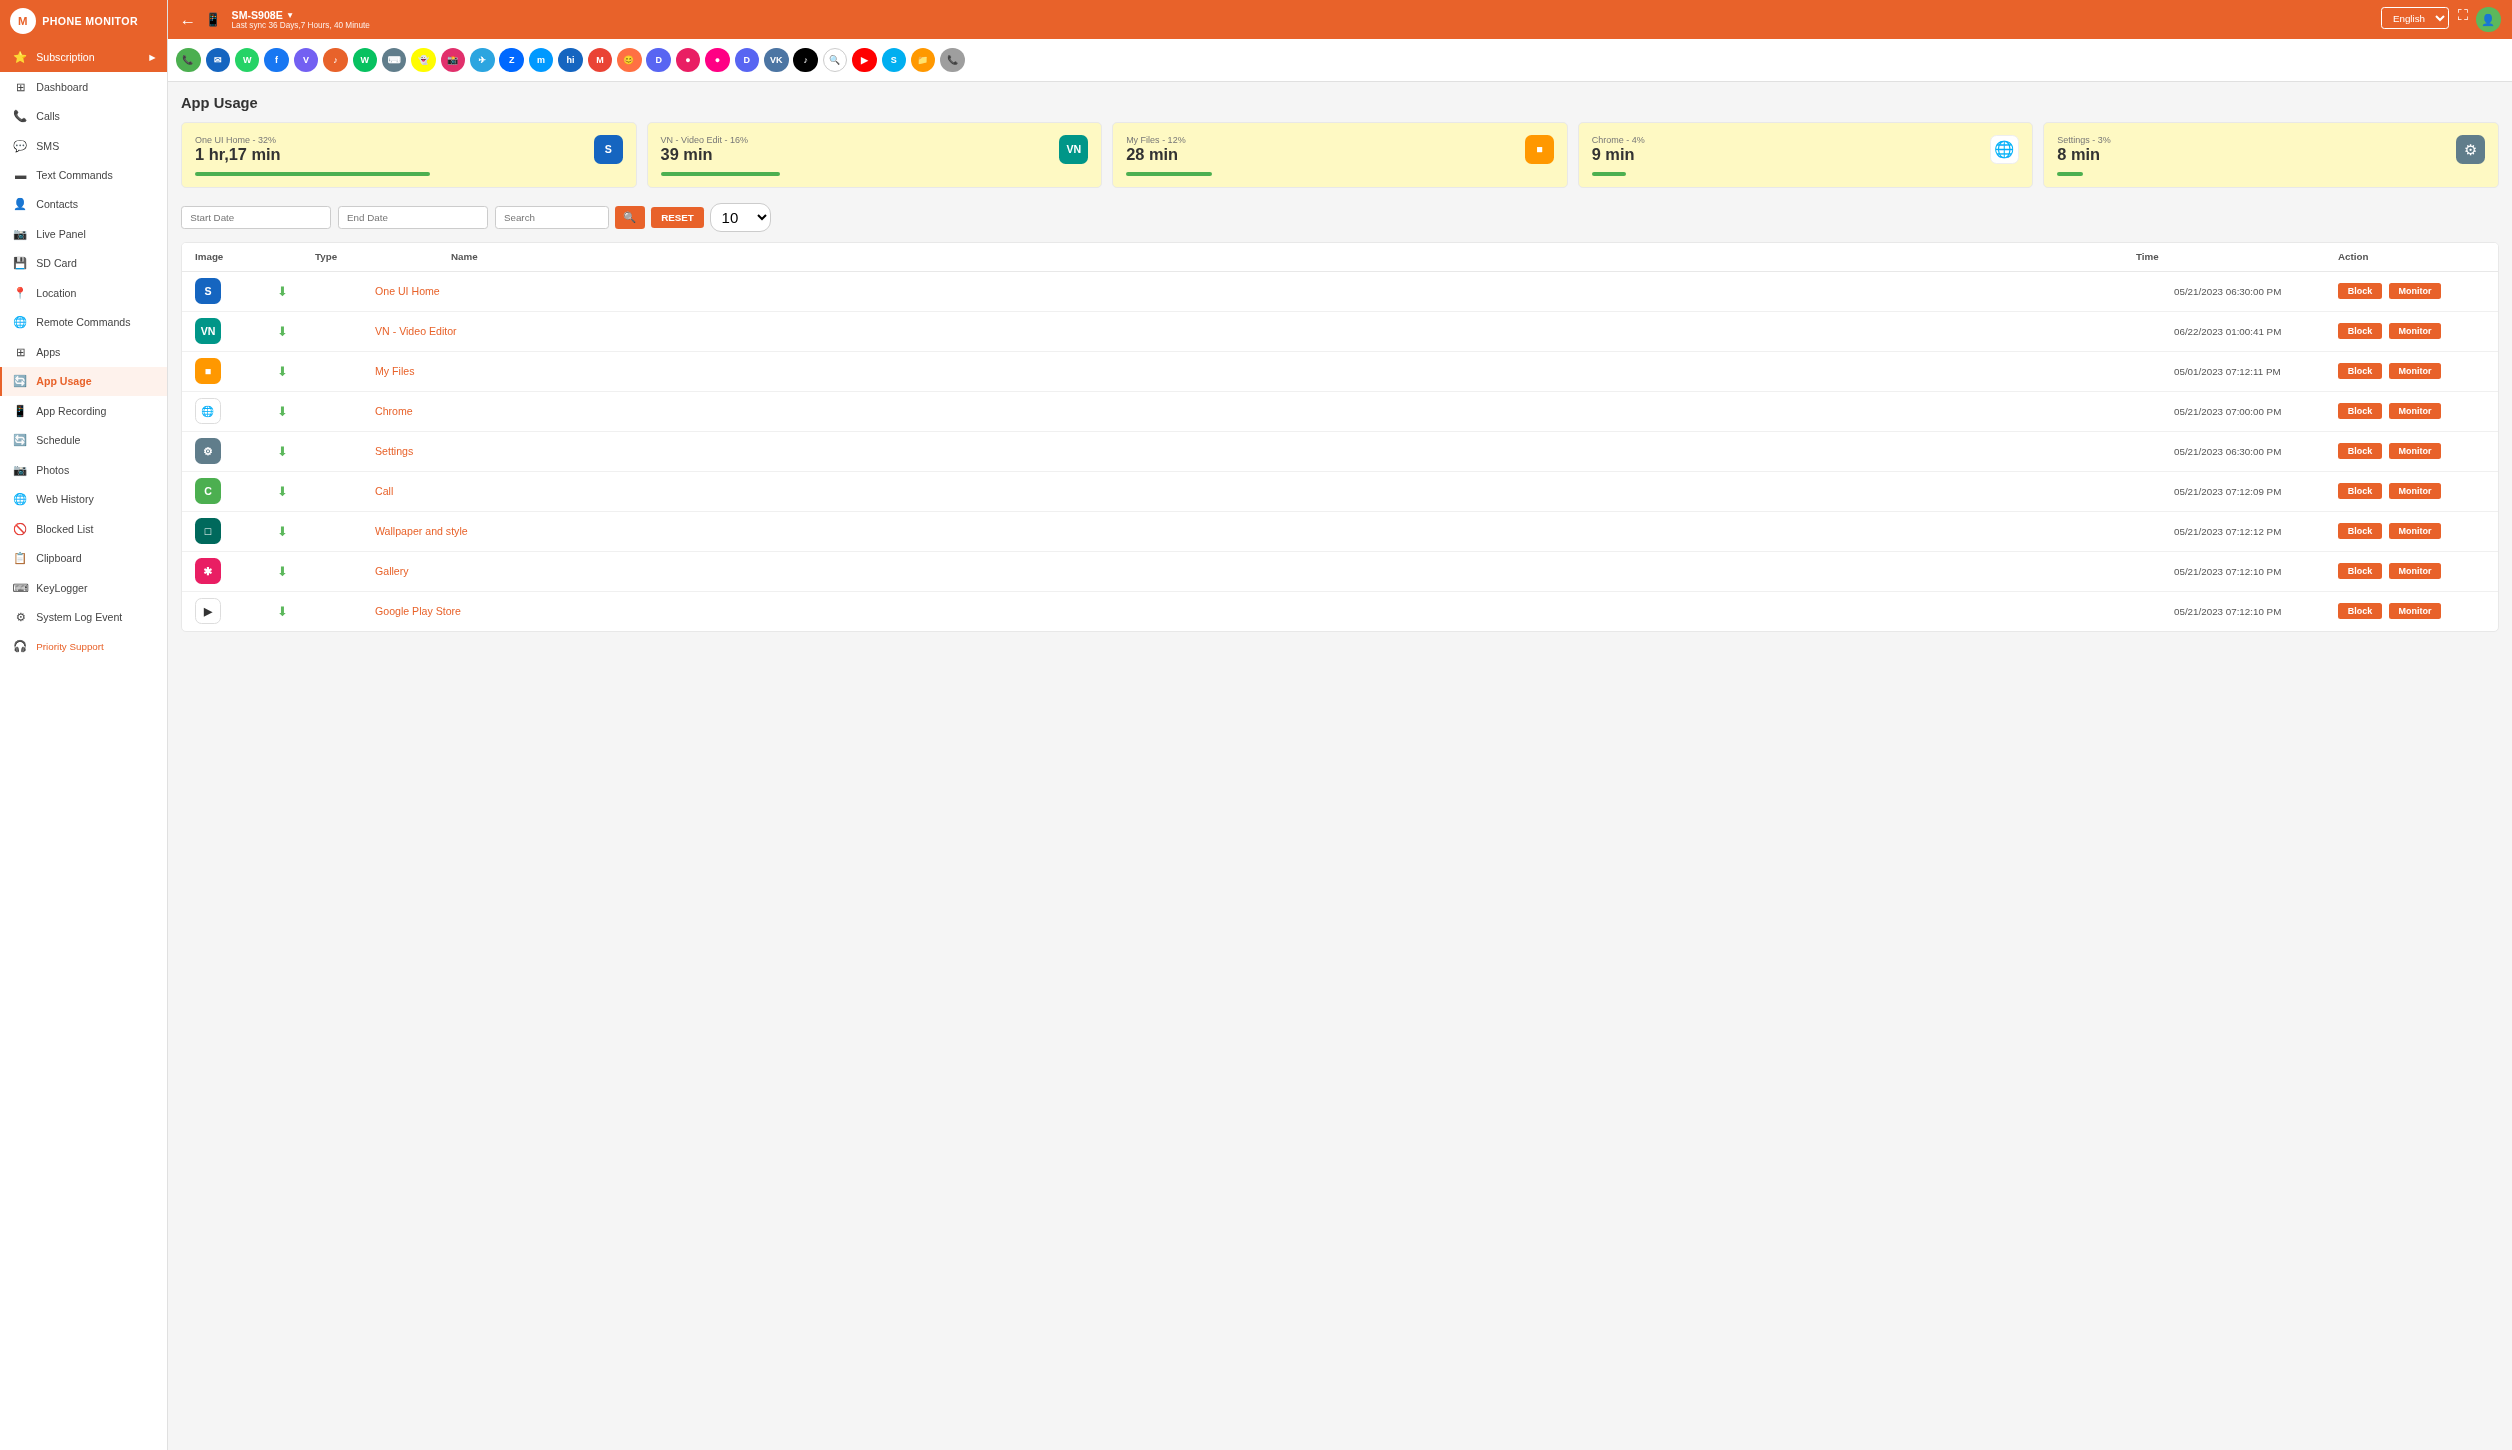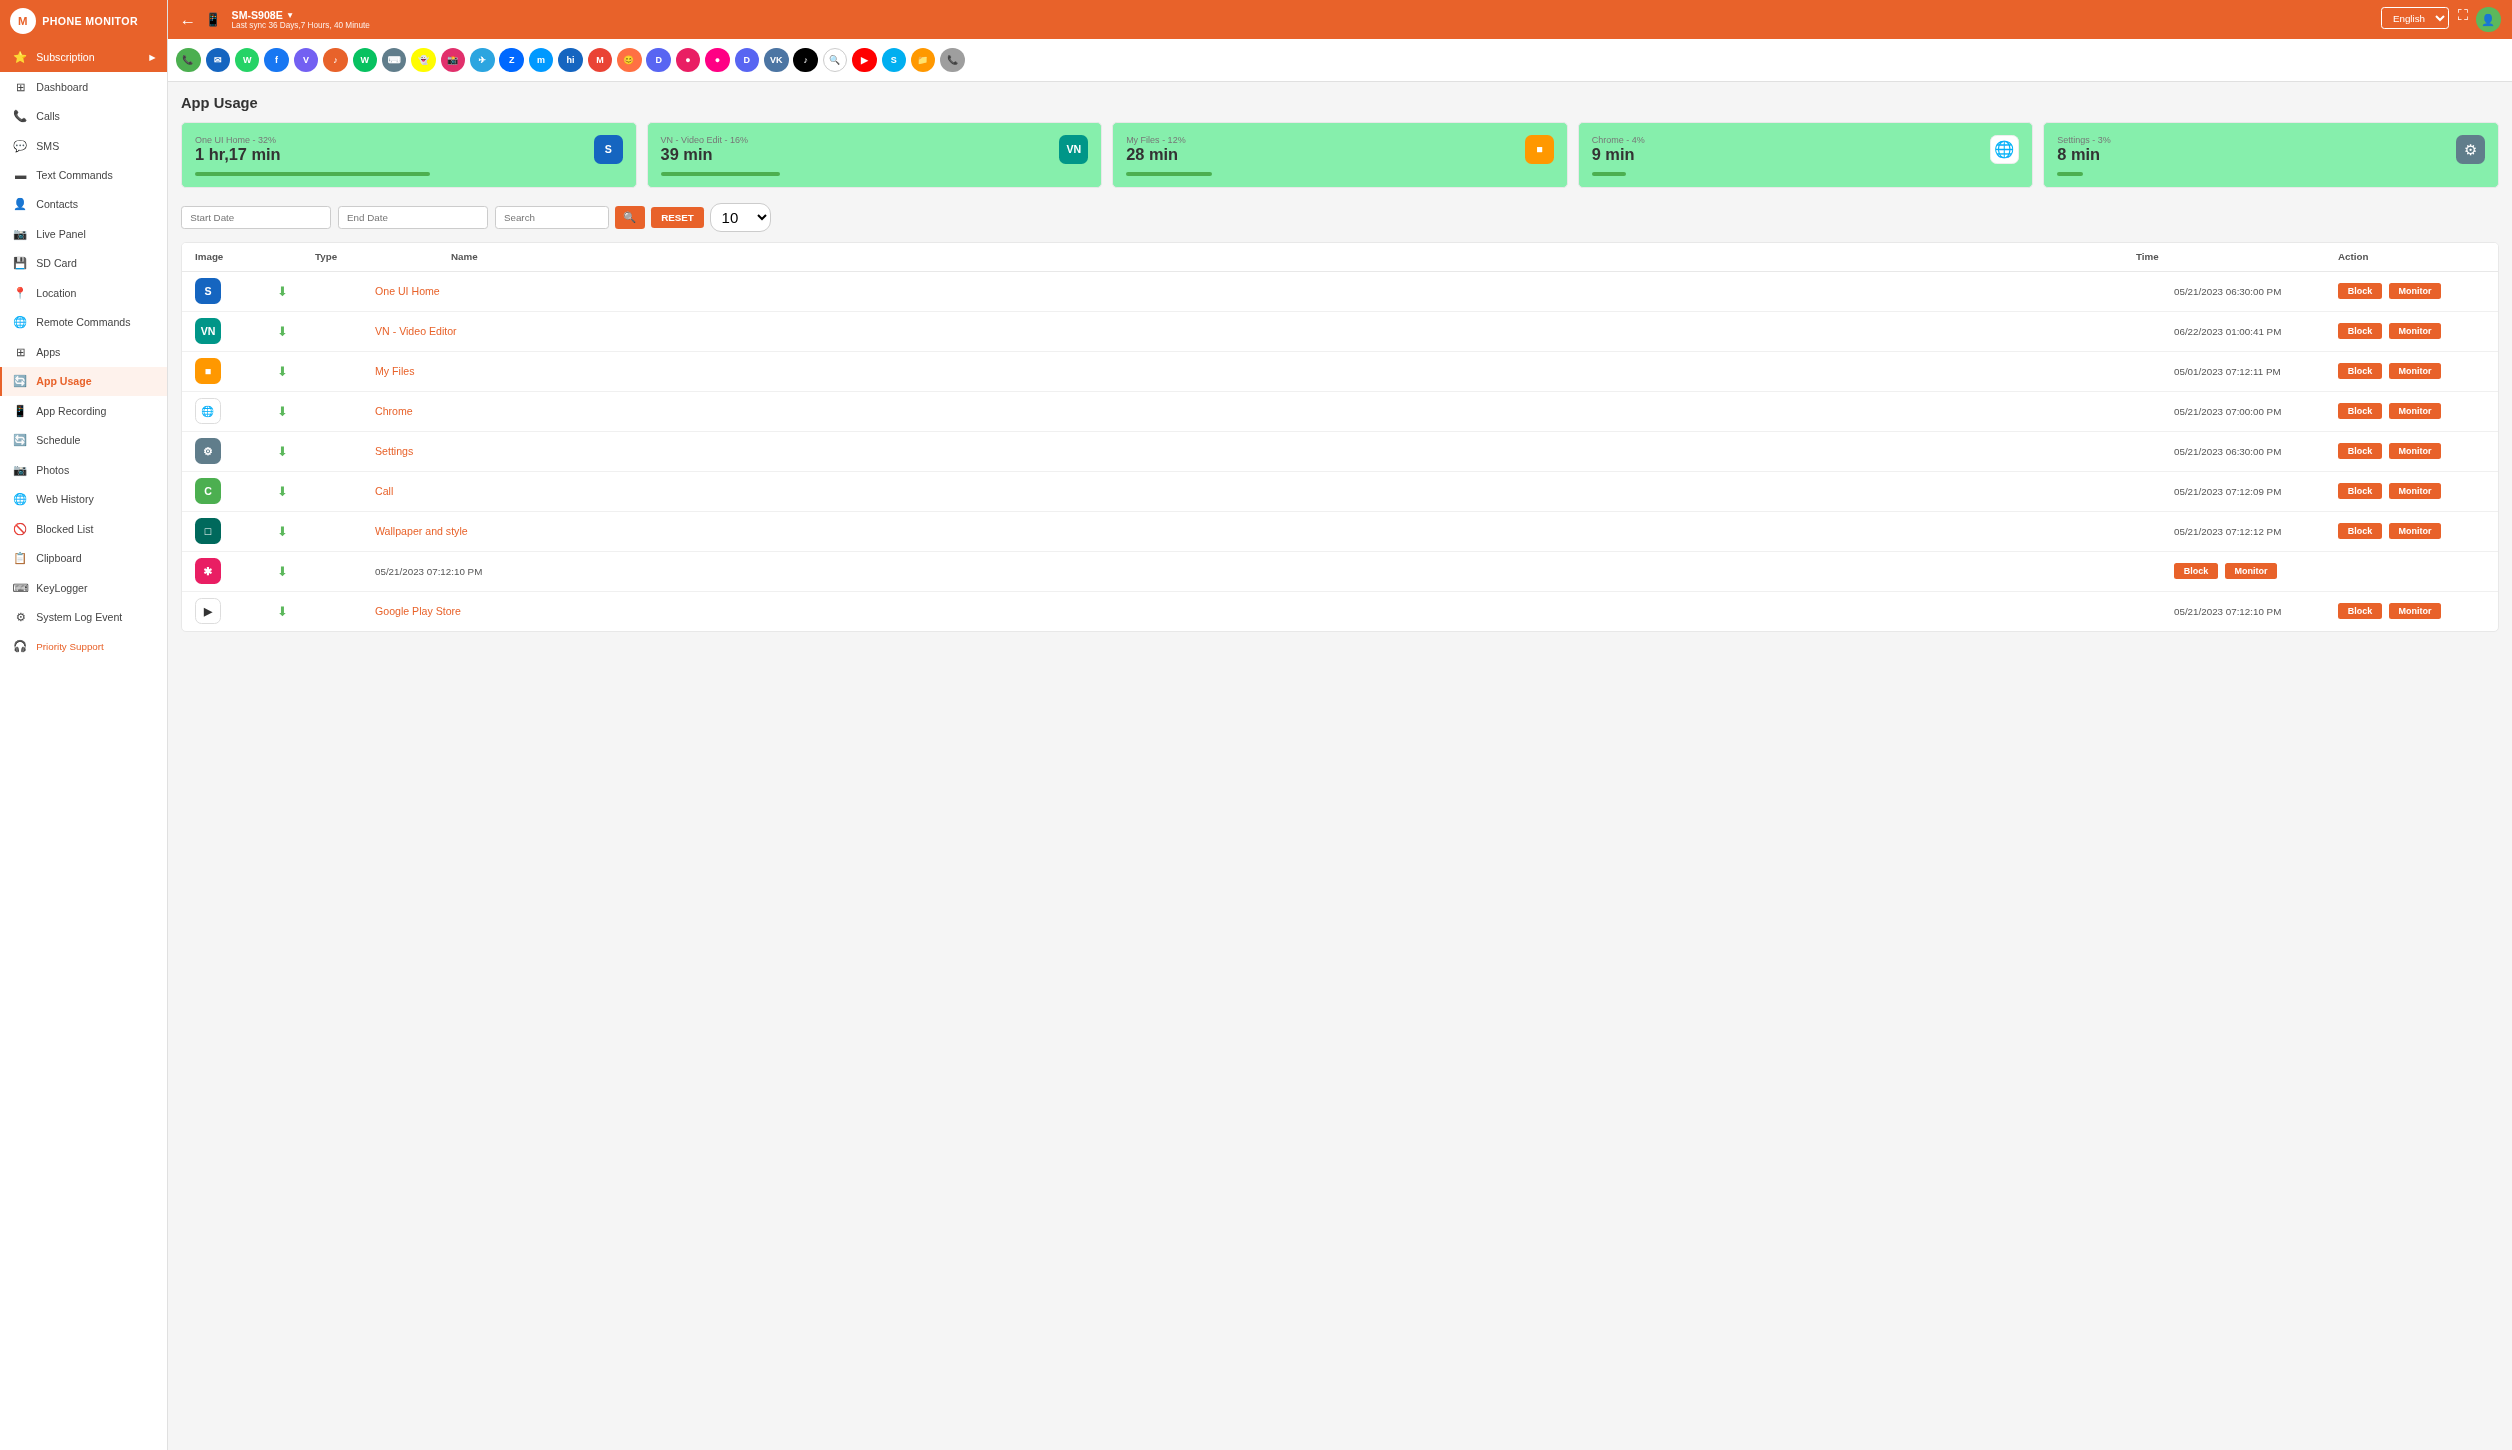--- a/index.html
+++ b/index.html
@@ -33,21 +33,21 @@
     
     .app-icons-bar { background: #fff; border-bottom: 0.8px solid #e0e0e0; display: flex; align-items: center; padding: 4.9px 8.2px; gap: 4.9px; overflow-x: auto; flex-shrink: 0; height: 43px; }
     .app-icon-btn { width: 24.5px; height: 24.5px; border-radius: 50%; display: flex; align-items: center; justify-content: center; cursor: pointer; font-size: 11.4px; flex-shrink: 0; }
 
     
     .content { flex: 1; overflow-y: auto; padding: 13px; }
     .page-title { font-size: 14.7px; font-weight: 600; color: #333; margin-bottom: 11.4px; }
 
     
     .usage-cards { display: flex; gap: 9.8px; margin-bottom: 14.7px; }
-    .usage-card { flex: 1; background: #86efac; border: 0.8px solid #e8e8e8; border-radius: 4.9px; padding: 11.4px 13px; display: flex; flex-direction: column; gap: 4.9px; min-width: 0; }
+    .usage-card { flex: 1; background: #fef9c3; border: 0.8px solid #e8e8e8; border-radius: 4.9px; padding: 11.4px 13px; display: flex; flex-direction: column; gap: 4.9px; min-width: 0; }
     .card-top { display: flex; justify-content: space-between; align-items: flex-start; }
     .card-label { font-size: 9px; color: #777; }
     .card-time { font-size: 16.4px; font-weight: 700; color: #333; }
     .card-app-icon { width: 29px; height: 29px; border-radius: 6.5px; display: flex; align-items: center; justify-content: center; font-size: 14.7px; }
     .card-bar { height: 4.1px; background: #4caf50; border-radius: 2.5px; margin-top: 3.3px; }
 
     
     .toolbar { display: flex; align-items: center; gap: 6.5px; margin-bottom: 9.8px; flex-wrap: wrap; }
     .date-input { padding: 4.9px 8.2px; border: 0.8px solid #ccc; border-radius: 3.3px; font-size: 9.8px; color: #999; background: #fff; cursor: pointer; }
     .search-input { padding: 4.9px 8.2px; border: 0.8px solid #ccc; border-radius: 3.3px; font-size: 9.8px; background: #fff; width: 114px; }
@@ -395,20 +395,23 @@
     <div class="action-btns">
       <button class="block-btn">Block</button>
       <button class="monitor-btn">Monitor</button>
     </div>
   </div>
           <div class="table-row">
     <div>
       <div class="app-img" style="background:#e91e63; color:#fff; font-size:10.6px; font-weight:800; border:none;">✱</div>
     </div>
     <div class="type-icon">⬇</div>
+    <div>
+      <a class="app-name-link" href="#">Gallery</a>
+    </div>
     <div class="time-cell">05/21/2023 07:12:10 PM</div>
     <div class="action-btns">
       <button class="block-btn">Block</button>
       <button class="monitor-btn">Monitor</button>
     </div>
   </div>
           <div class="table-row">
     <div>
       <div class="app-img" style="background:#fff; color:#333; font-size:10.6px; font-weight:800; border:0.8px solid #ddd;">▶</div>
     </div>

